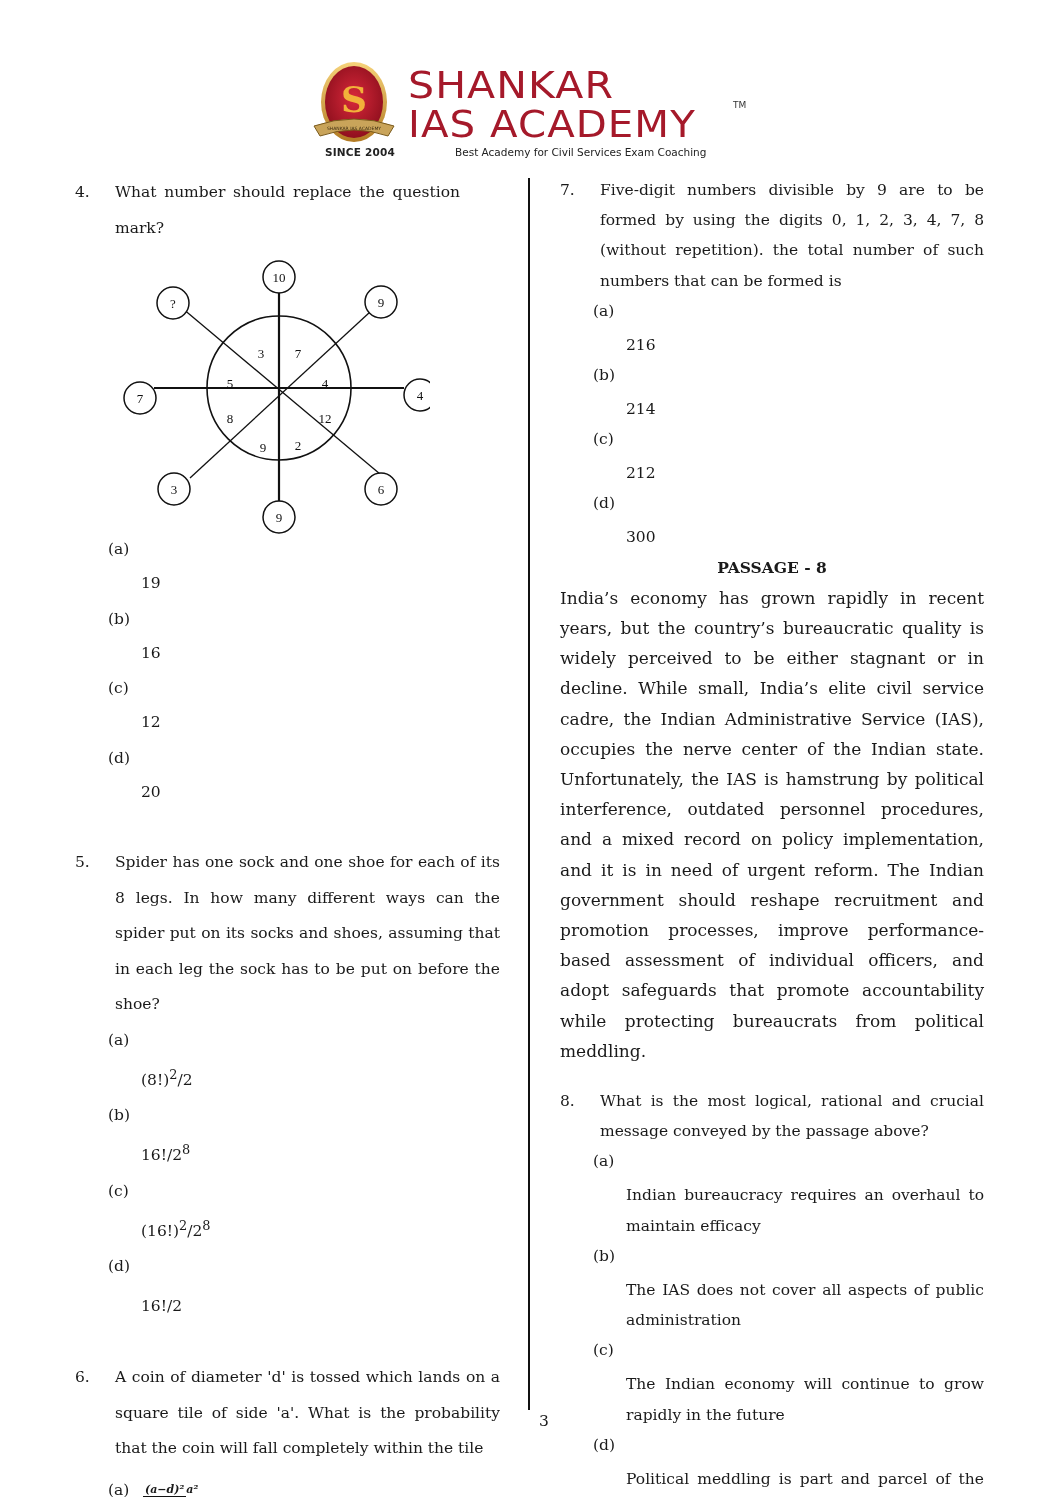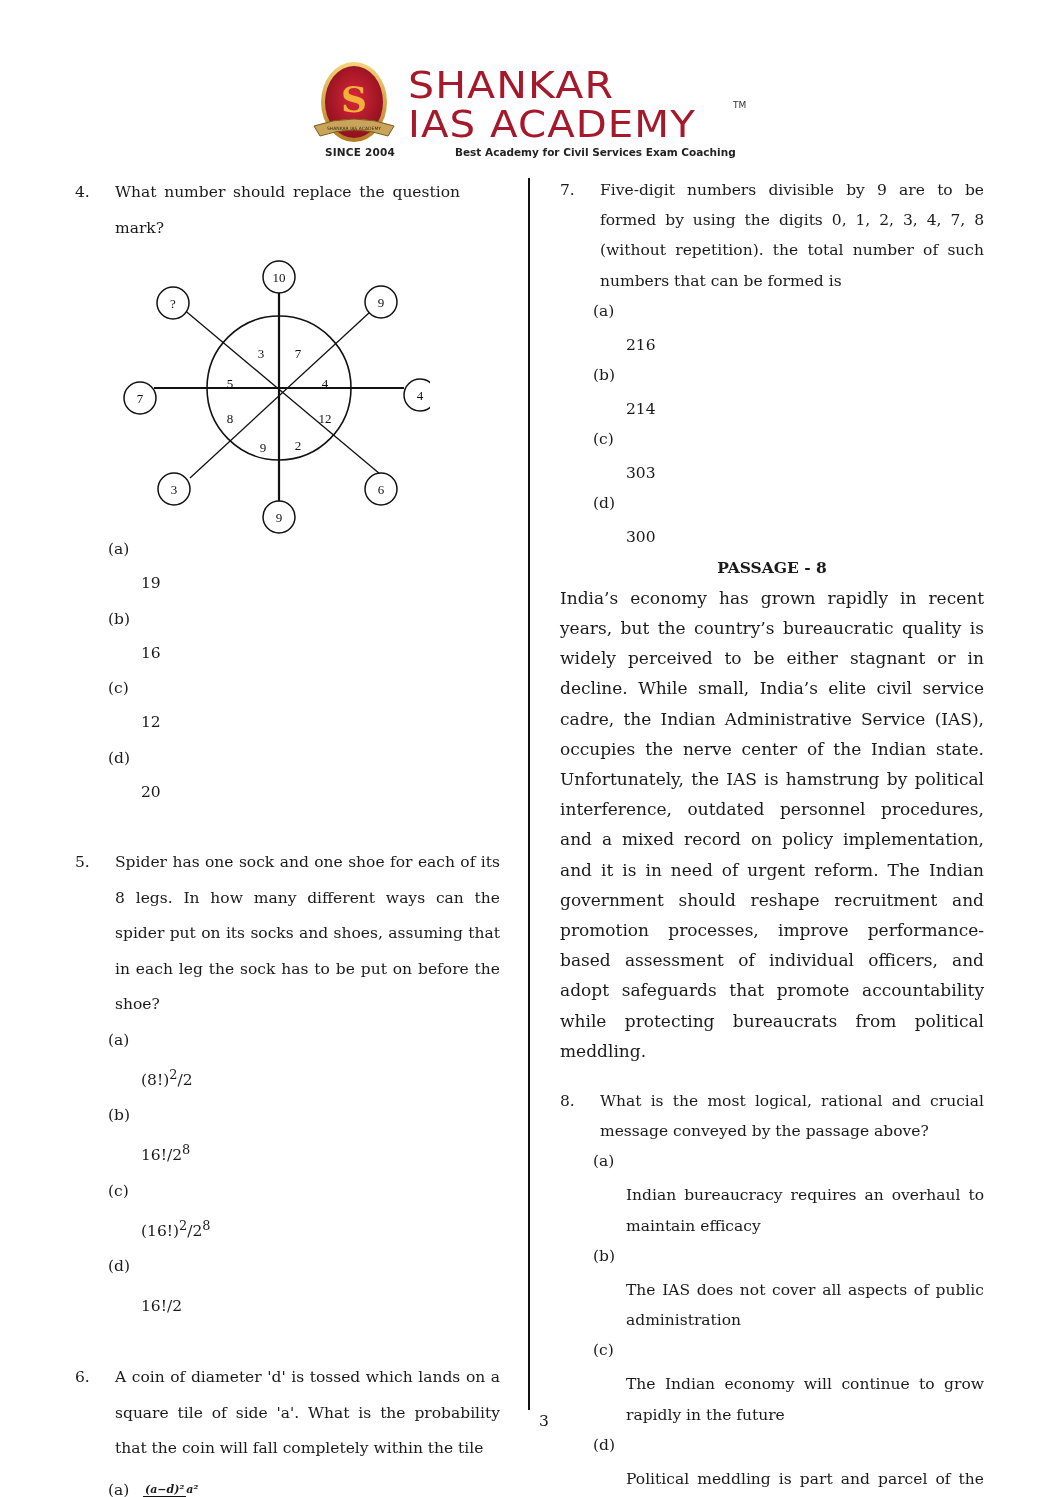--- a/index.html
+++ b/index.html
@@ -12,21 +12,21 @@
   .header { position: absolute; left: 305px; top: 58px; width: 460px; height: 105px; }
   .emblem { position: absolute; left: 5px; top: 2px; width: 88px; height: 100px; }
   .since { position: absolute; left: 20px; top: 88px; font-family: "DejaVu Sans", sans-serif; font-weight: bold; font-size: 10.5px; color: #222; letter-spacing: 0.2px; }
   .brand1, .brand2 {
     position: absolute; font-family: "DejaVu Sans", sans-serif; color: #a5192a;
     font-weight: normal; letter-spacing: 1px; line-height: 1;
   }
   .brand1 { left: 103px; top: 8px; font-size: 38px; transform: scaleX(1.08); transform-origin: left; }
   .brand2 { left: 103px; top: 47px; font-size: 38px; transform: scaleX(1.06); transform-origin: left; }
   .tm { position: absolute; left: 428px; top: 42px; font-family: "DejaVu Sans", sans-serif; font-size: 9px; color: #333; }
-  .tagline { position: absolute; left: 150px; top: 88px; font-family: "DejaVu Sans", sans-serif; font-weight: bold; font-size: 10.5px; color: #222; }
+  .tagline { position: absolute; left: 150px; top: 88px; font-family: "DejaVu Sans", sans-serif; font-weight: normal; font-size: 10.5px; color: #222; }
 
   
   .col { position: absolute; top: 175px; }
   .col-left { left: 75px; width: 425px; }
   .col-right { left: 560px; width: 424px; }
   .divider { position: absolute; left: 528px; top: 178px; width: 2px; height: 1232px; background: #111; }
 
   .q { position: relative; font-size: 15.5px; line-height: 35.5px; }
   .q .num { position: absolute; left: 0; top: 0; }
   .q .stem { margin-left: 40px; text-align: justify; text-align-last: left; }
@@ -214,21 +214,21 @@
     <div class="opt">
         <span class="lbl">(a)</span>
         <span class="txt">216</span>
       </div>
     <div class="opt">
         <span class="lbl">(b)</span>
         <span class="txt">214</span>
       </div>
     <div class="opt">
         <span class="lbl">(c)</span>
-        <span class="txt">303</span>
+        <span class="txt">212</span>
       </div>
     <div class="opt">
         <span class="lbl">(d)</span>
         <span class="txt">300</span>
       </div>
   </div>
 
   <div class="passage-title">PASSAGE - 8</div>
   <div class="passage">India’s economy has grown rapidly in recent years, but the country’s bureaucratic quality is widely perceived to be either stagnant or in decline. While small, India’s elite civil service cadre, the Indian Administrative Service (IAS), occupies the nerve center of the Indian state. Unfortunately, the IAS is hamstrung by political interference, outdated personnel procedures, and a mixed record on policy implementation, and it is in need of urgent reform. The Indian government should reshape recruitment and promotion processes, improve performance-based assessment of individual officers, and adopt safeguards that promote accountability while protecting bureaucrats from political meddling.</div>
 

